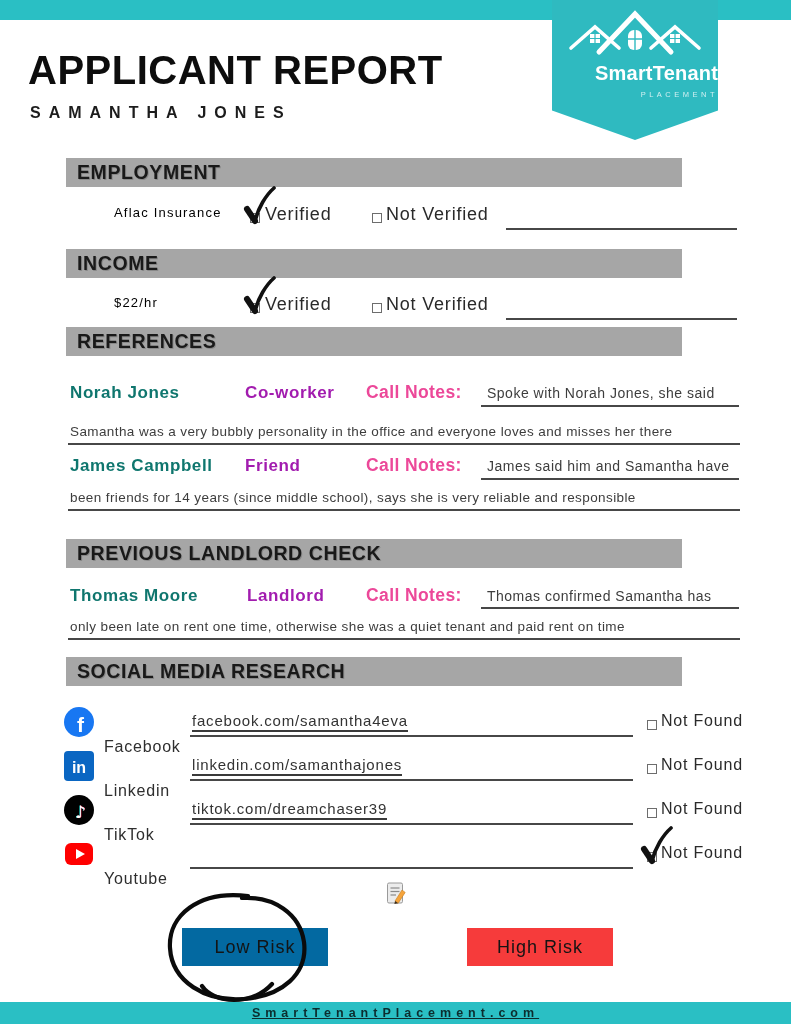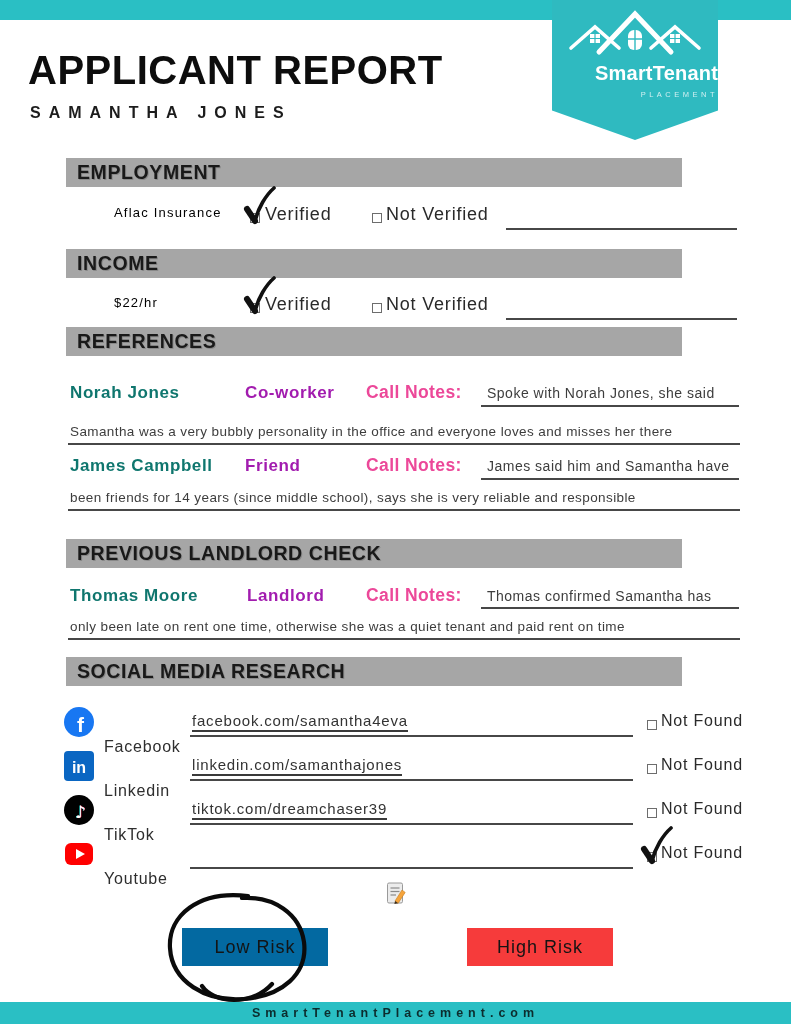--- a/index.html
+++ b/index.html
@@ -3,21 +3,21 @@
 <meta charset="utf-8">
 <style>
   * { margin:0; padding:0; box-sizing:border-box; }
   html,body { background:#ffffff; }
   body { font-family:"Liberation Sans", sans-serif; }
   .page { position:relative; width:791px; height:1024px; background:#fff; overflow:hidden; margin:0 auto; }
   .abs { position:absolute; }
 
   
   .topbar { left:0; top:0; width:791px; height:20px; background:#2abfc4; }
-  .footbar { left:0; top:1002px; width:791px; height:22px; background:#2abfc4; text-align:center; line-height:22px; font-size:12.5px; font-weight:700; letter-spacing:5px; color:#0c2d2e; }
+  .footbar { left:0; top:1002px; width:791px; height:22px; background:#2abfc4; text-align:center; line-height:22px; font-size:12.5px; font-weight:700; letter-spacing:5px; color:#0c2d2e;text-decoration:underline; }
 
   
   .badge { left:552px; top:0; width:166px; height:140px; background:#2fbac0;
            clip-path:polygon(0 0, 100% 0, 100% 79%, 50% 100%, 0 79%); text-align:right; }
   .brand { position:absolute; top:62px; left:0; width:100%; color:#fff; font-weight:700; font-size:20px; letter-spacing:0.2px; }
   .brand-sub { position:absolute; top:90px; left:0; width:100%; color:rgba(255,255,255,0.78); font-size:7.5px; letter-spacing:3.5px; font-weight:400; }
 
   
   .title { left:28px; top:48px; font-size:40px; font-weight:800; letter-spacing:0.5px; color:#0d0d0d; white-space:nowrap;text-align:right; }
   .applicant { left:30px; top:104px; font-size:16px; font-weight:700; letter-spacing:8px; color:#1c1c1c; white-space:nowrap; }

